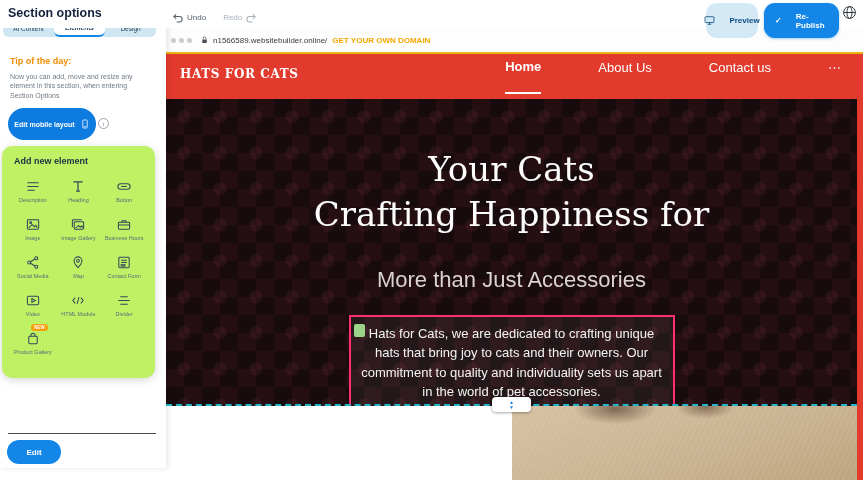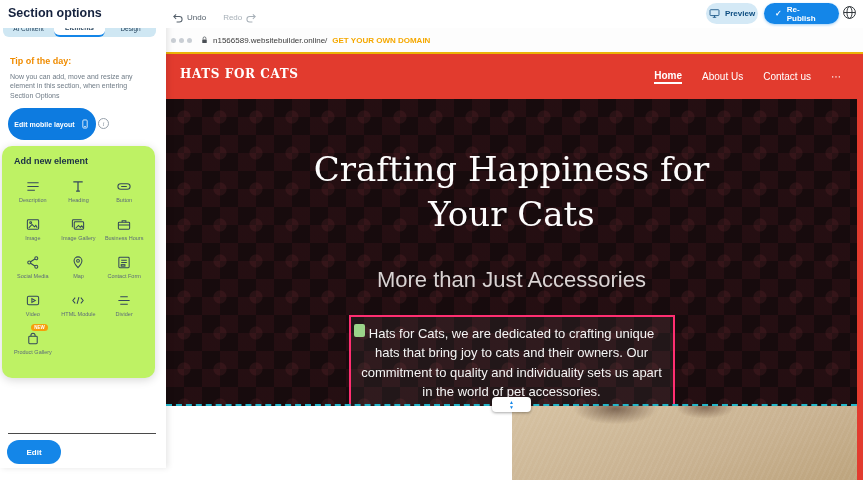--- a/index.html
+++ b/index.html
@@ -9,21 +9,21 @@
     font-family:"Liberation Sans", sans-serif; color:#1b2b4a;
   }
   svg { display:block; }
 
   
   .topbar { position:absolute; left:0; top:0; width:863px; height:28px; background:#fff; z-index:40; }
   .topbar-title { position:absolute; left:8px; top:6px; font-size:12.5px; font-weight:bold; color:#14213d; }
   .history { position:absolute; left:172px; top:12px; display:flex; align-items:flex-start; gap:17px; }
   .hist-btn { display:flex; align-items:center; gap:4px; font-size:8px; color:#55606b; cursor:pointer; }
   .hist-btn.disabled { color:#a7b0b8; }
-  .pill-btn { position:absolute; top:3px; height:21px; border-radius:11px; display:flex; align-items:center; gap:5px; font-size:8px; padding:0 11px; cursor:pointer; }
+  .pill-btn { position:absolute; top:3px; height:35px; border-radius:11px; display:flex; align-items:center; gap:14px; font-size:8px; padding:0 11px; cursor:pointer; }
   .preview-btn { left:706px; width:52px; background:#d4e9f6; color:#0d4d80; font-weight:bold; justify-content:center; }
   .republish-btn { left:764px; width:75px; background:#1486e8; color:#fff; font-weight:bold; justify-content:center; box-shadow:0 1px 3px rgba(20,134,232,.4); }
   .globe-btn { position:absolute; left:842px; top:5px; width:15px; height:15px; cursor:pointer; }
 
   
   .sidebar { position:absolute; left:0; top:16px; width:166px; height:452px; background:#fff; z-index:30; box-shadow:2px 0 6px rgba(0,0,0,.10); }
   .tabs { position:absolute; left:3px; top:4px; width:153px; height:17px; background:#cfe7f3; border-radius:6px; display:flex; }
   .tab { flex:1; display:flex; align-items:center; justify-content:center; font-size:6.5px; color:#27455e; cursor:pointer; border-radius:6px; }
   .tab.active { background:#fff; font-weight:bold; border-bottom:2px solid #1486e8; }
   .tip-title { position:absolute; left:10px; top:40px; font-size:9px; font-weight:bold; color:#f08c00; }
@@ -48,21 +48,21 @@
   .dot { width:5px; height:5px; border-radius:50%; background:#c9ced4; }
   .lock { margin-left:8px; }
   .url-text { margin-left:4px; font-size:8px; color:#3a3a3a; }
   .domain-cta { margin-left:5px; font-size:8px; font-weight:bold; color:#f5a800; cursor:pointer; }
 
   
   .site { position:absolute; left:166px; top:54px; width:697px; height:426px; background:#fff; overflow:hidden; }
   .site-header { position:absolute; left:0; top:0; width:697px; height:45px; background:#e23b2e; }
   .logo { position:absolute; left:14px; top:13px; color:#fff; font-family:"DejaVu Serif", serif; font-weight:bold; font-size:12px; letter-spacing:.6px; text-transform:uppercase; cursor:pointer; }
   .nav { position:absolute; right:22px; top:0; height:45px; display:flex; align-items:center; gap:20px; }
-  .nav-item { color:#fff; font-size:10px; cursor:pointer; padding-bottom:1px; }
+  .nav-item { color:#fff; font-size:13px; cursor:pointer; padding-bottom:18px;margin-left:37px; }
   .nav-item.active { font-weight:bold; border-bottom:2px solid #fff; }
 
   .hero {
     position:absolute; left:0; top:45px; width:691px; height:307px;
     background-color:#170b0d;
     background-image:
       radial-gradient(circle at 18px 18px, rgba(200,80,90,0.10) 6px, transparent 7px),
       linear-gradient(45deg, rgba(120,40,50,0.14) 25%, transparent 25%, transparent 75%, rgba(120,40,50,0.14) 75%),
       linear-gradient(45deg, rgba(120,40,50,0.14) 25%, transparent 25%, transparent 75%, rgba(120,40,50,0.14) 75%);
     background-size:36px 36px, 36px 36px, 36px 36px;
@@ -337,22 +337,22 @@
     <div class="nav">
       <span class="nav-item active">Home</span>
       <span class="nav-item">About Us</span>
       <span class="nav-item">Contact us</span>
       <span class="nav-item">⋯</span>
     </div>
   </div>
 
   <div class="hero">
     <div class="hero-title">
+      <div>Your Cats</div>
       <div>Crafting Happiness for</div>
-      <div>Your Cats</div>
     </div>
     <div class="hero-subtitle">More than Just Accessories</div>
     <div class="hero-textbox">
       <span class="green-handle"></span>
       <span>Hats for Cats, we are dedicated to crafting unique hats that bring joy to cats and their owners. Our commitment to quality and individuality sets us apart in the world of pet accessories.</span>
     </div>
   </div>
 
   <div class="guide-line"></div>
   <div class="section-handle">

